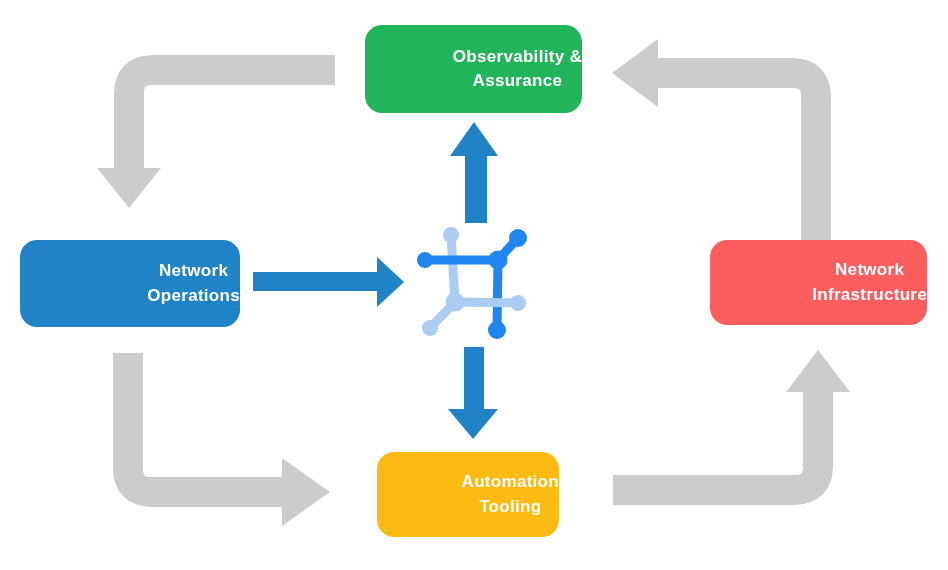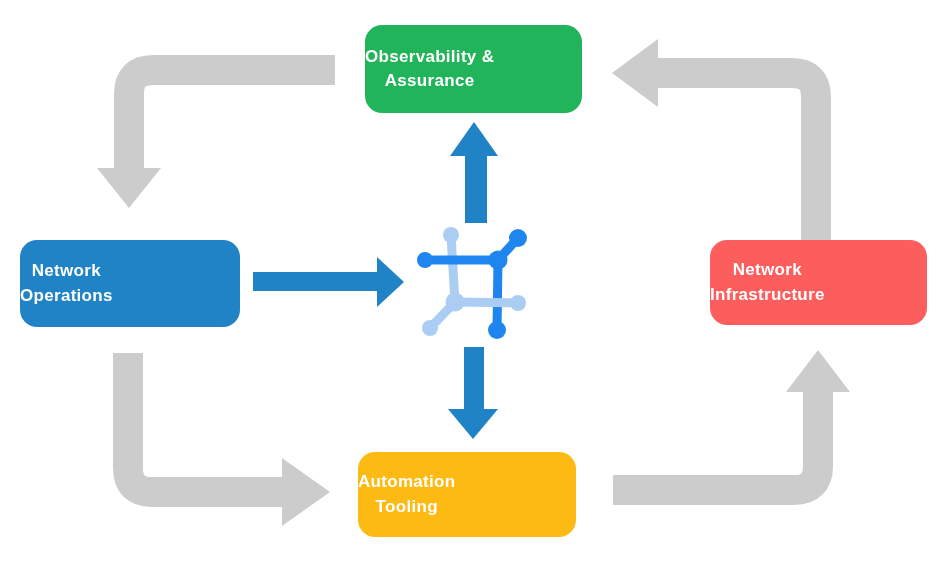--- a/index.html
+++ b/index.html
@@ -18,35 +18,35 @@
     position: absolute;
     left: 0; top: 0;
     width: 948px; height: 570px;
   }
   
   .node {
     position: absolute;
     border-radius: 17px;
     display: flex;
     align-items: center;
-    justify-content: flex-start;
+    justify-content: flex-end;
     text-align: center;
   }
   .node span {
     color: var(--text, #ffffff);
     font-size: 17px;
     font-weight: 600;
     line-height: 1.42;
     letter-spacing: 0.3px;
     white-space: pre-line;
   }
   .node-observability { left: 365px; top: 25px;  width: 217px; height: 88px; background: var(--green); }
   .node-operations    { left: 20px;  top: 240px; width: 220px; height: 87px; background: var(--blue); }
   .node-infrastructure{ left: 710px; top: 240px; width: 217px; height: 85px; background: var(--red); }
-  .node-tooling       { left: 358px; top: 452px; width: 218px; height: 85px; background: var(--yellow); }
+  .node-tooling       { left: 377px; top: 452px; width: 182px; height: 85px; background: var(--yellow); }
 
   
   .gray-arrow path   { stroke: var(--gray); stroke-width: 30; fill: none; }
   .gray-arrow polygon{ fill: var(--gray); }
   .blue-arrow rect, .blue-arrow polygon { fill: var(--blue); }
 
   
   .center-icon { position: absolute; left: 412px; top: 222px; }
   .ic-d-line { stroke: var(--icon-dark);  stroke-width: 9; fill: none; }
   .ic-l-line { stroke: var(--icon-light); stroke-width: 9; fill: none; }

